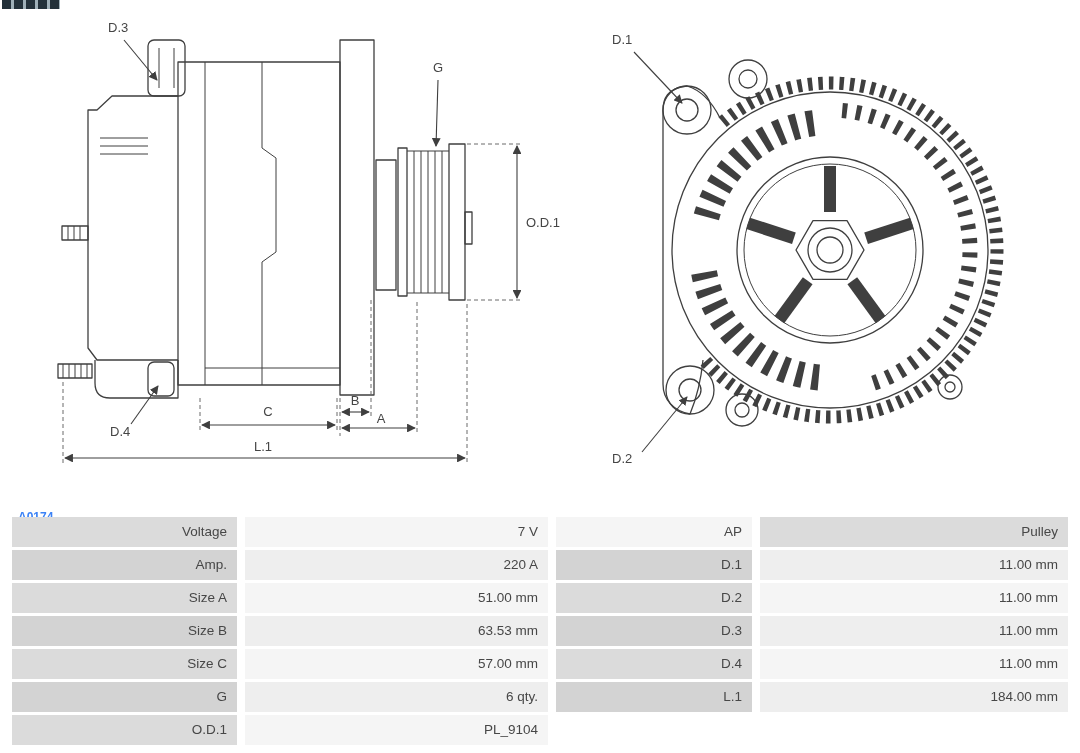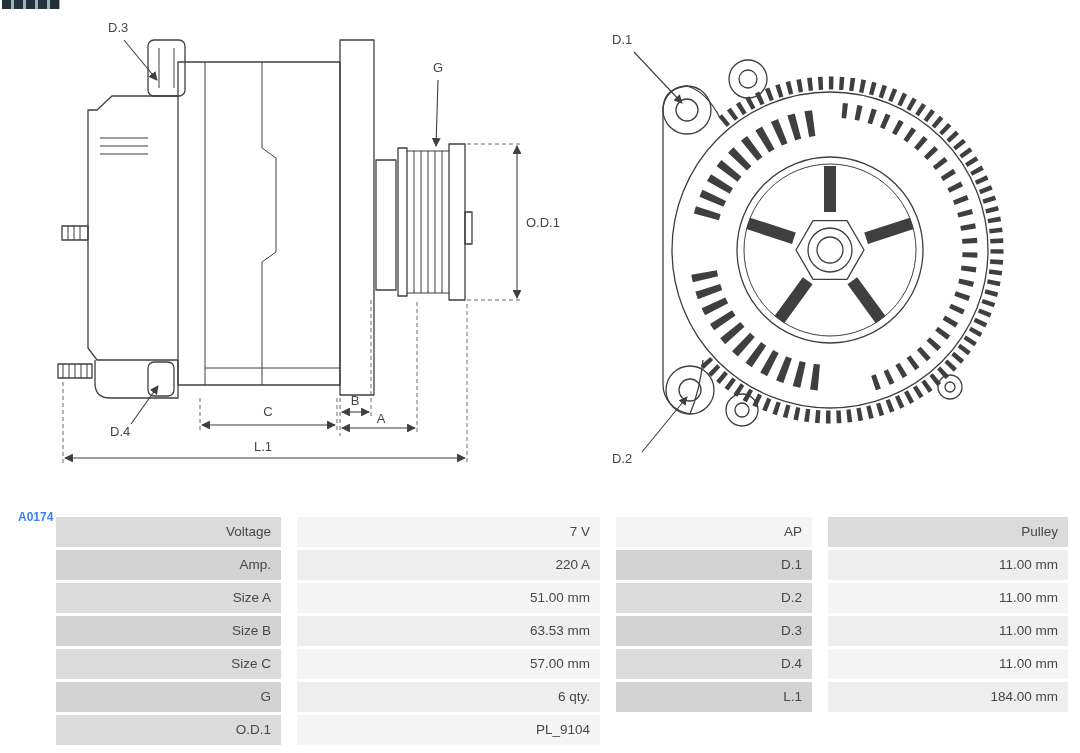--- a/index.html
+++ b/index.html
@@ -9,21 +9,21 @@
   .diagram-wrap{position:absolute;top:0;left:0;width:1080px;height:488px;}
   svg{display:block;}
   .ln{fill:none;stroke:#3f3f3f;stroke-width:1.3;stroke-linejoin:round;}
   .thin{fill:none;stroke:#3f3f3f;stroke-width:1;}
   .dash{fill:none;stroke:#6a6a6a;stroke-width:1;stroke-dasharray:4 3;}
   .dim{fill:none;stroke:#3f3f3f;stroke-width:1.1;}
   .band{fill:none;stroke:#3f3f3f;}
   .lbl{font-family:"Liberation Sans",sans-serif;font-size:13px;fill:#454545;}
   .part-number{position:absolute;left:18px;top:510px;font-size:12px;font-weight:600;color:#3b82f6;}
   .spec-table{position:absolute;left:12px;top:517px;width:1056px;display:flex;flex-direction:column;gap:3px;}
-  .spec-row{display:grid;grid-template-columns:225px 303px 196px 1fr;gap:16px;margin-left:44px;}
+  .spec-row{display:grid;grid-template-columns:225px 303px 196px 1fr;gap:8px;}
   .cell{height:30px;line-height:30px;font-size:13.5px;color:#474747;text-align:right;padding-right:10px;box-sizing:border-box;}
   .cell.label{background:#dbdbdb;}
   .cell.value{background:#f5f5f5;}
   .spec-row:nth-child(even) .cell.label{background:#d3d3d3;}
   .spec-row:nth-child(even) .cell.value{background:#eeeeee;}
 </style>
 </head>
 <body>
 
 <div class="page">

